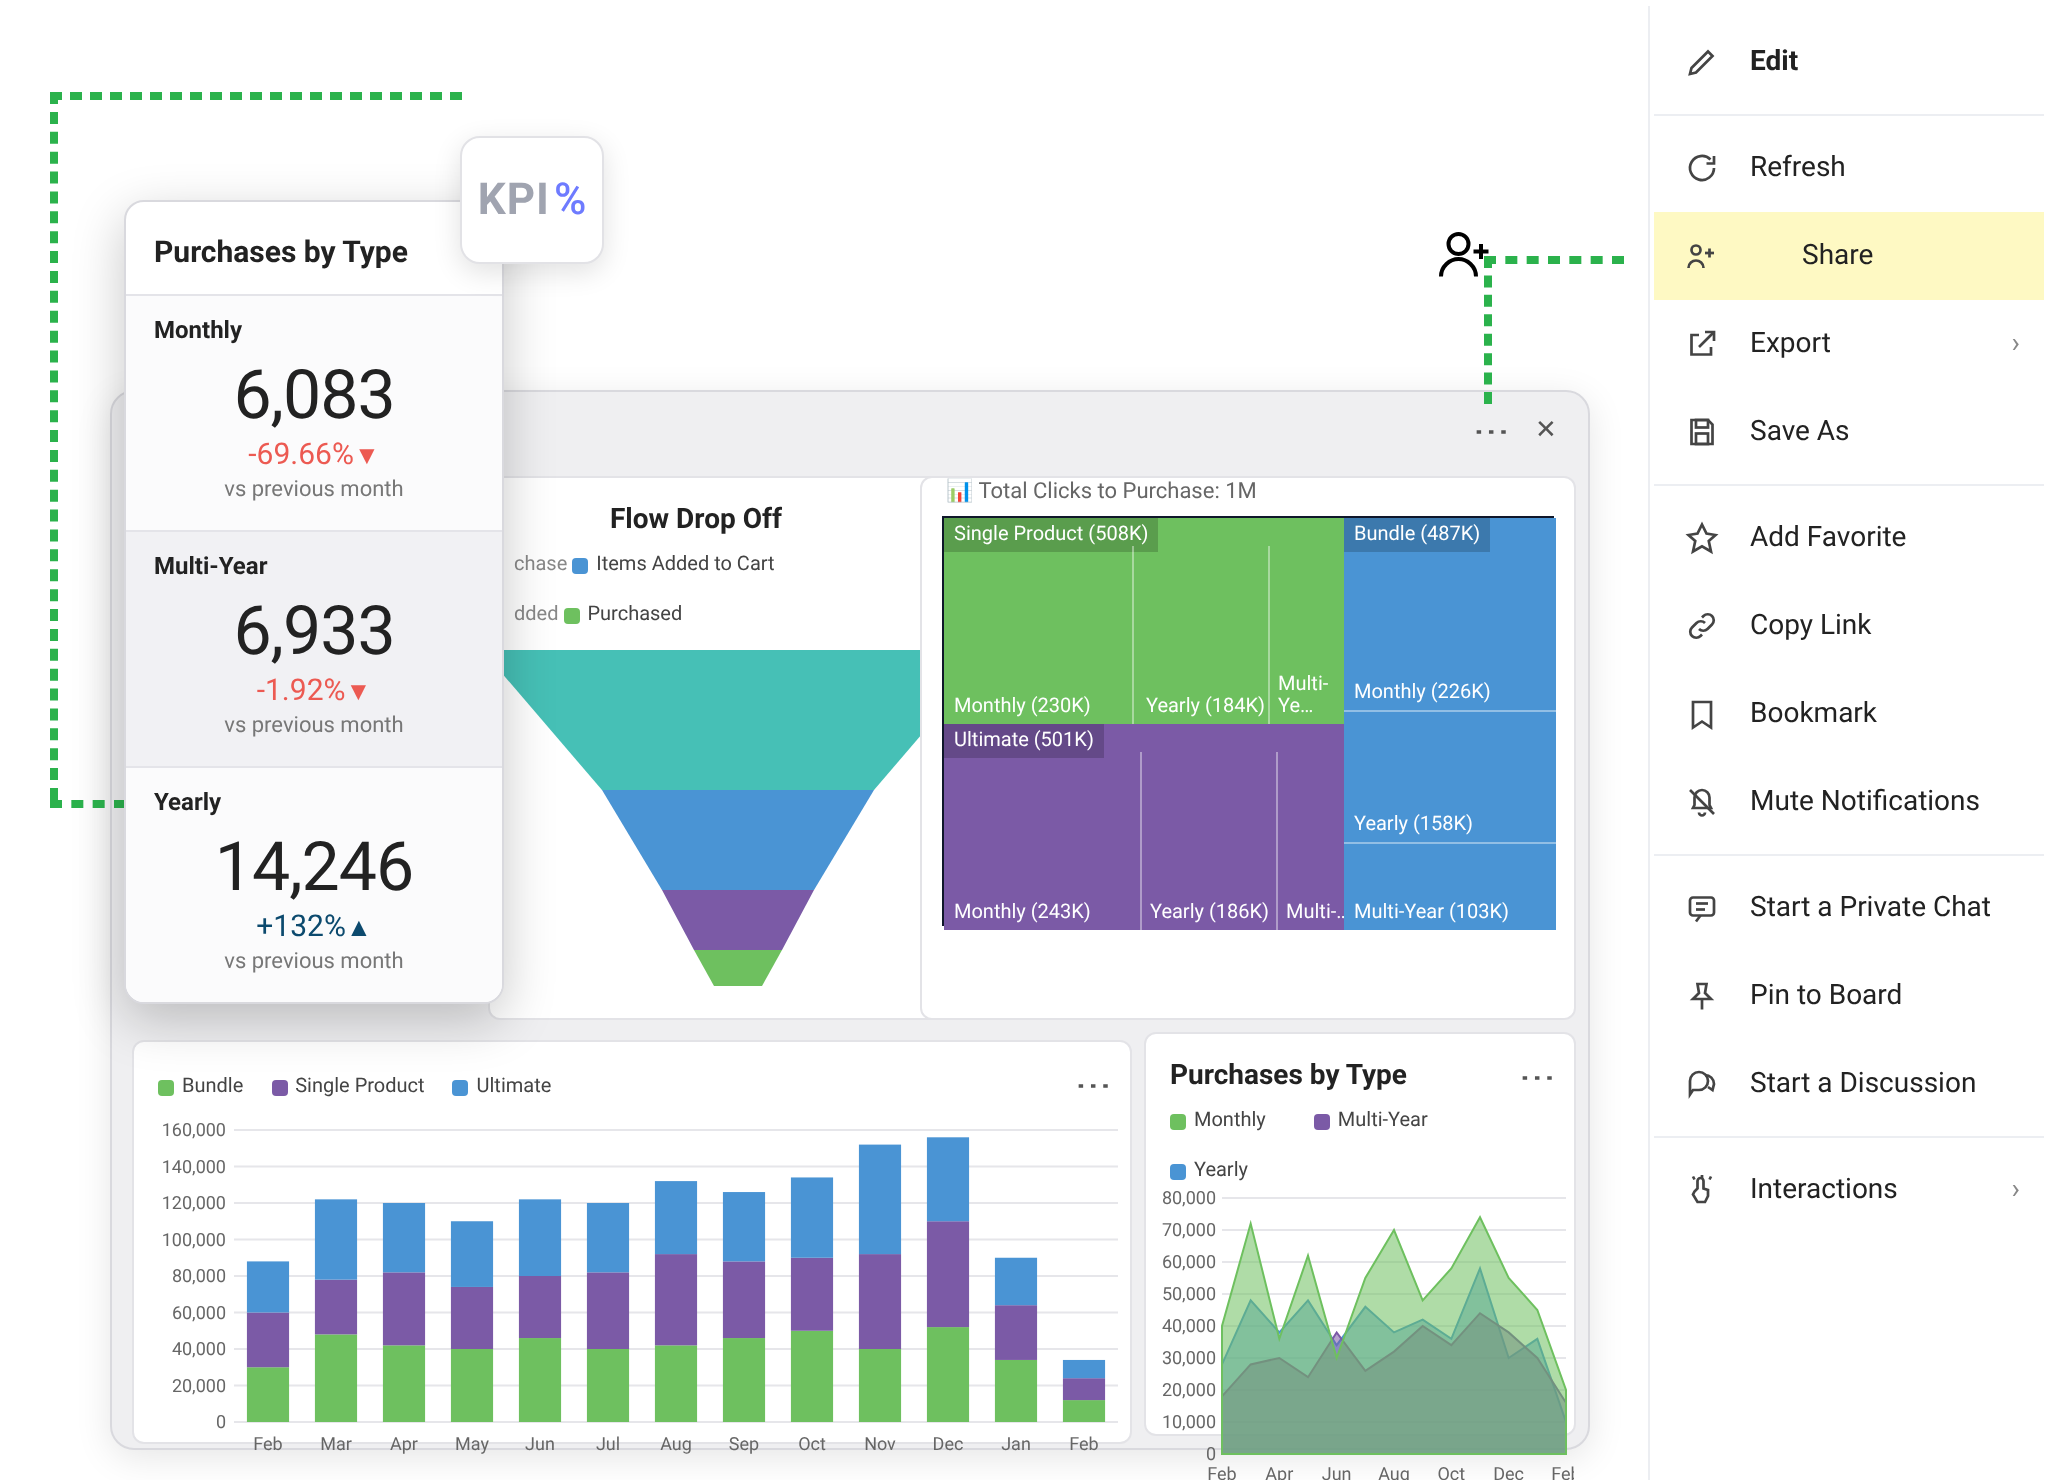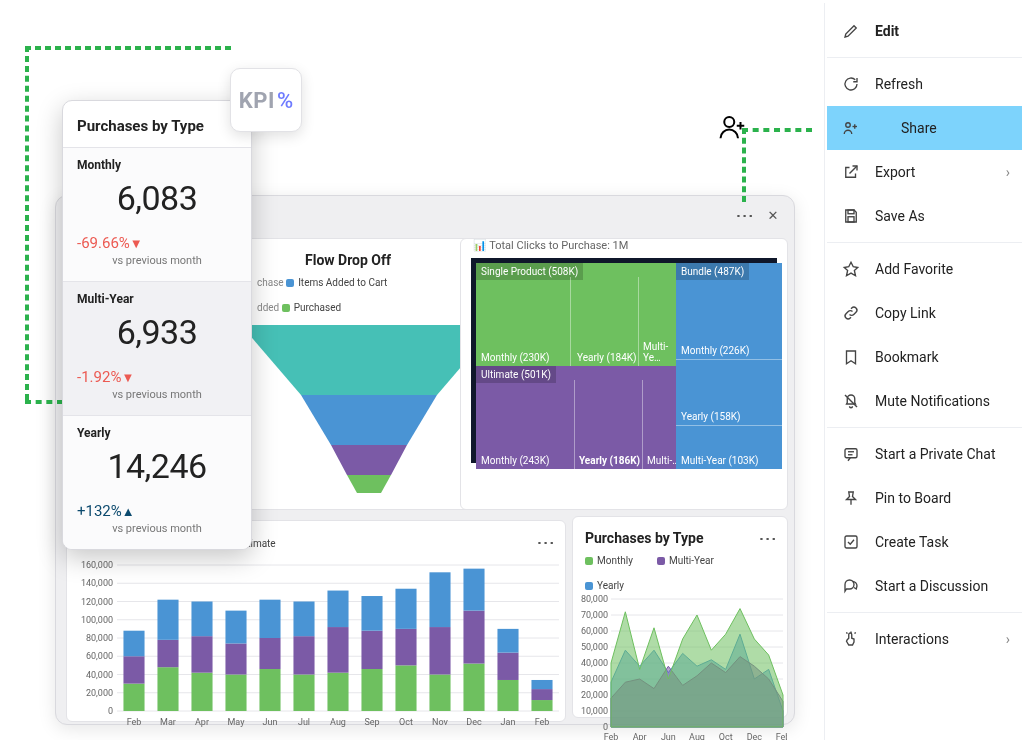--- a/index.html
+++ b/index.html
@@ -36,21 +36,21 @@
   .tile-sub { font-size: 11px; color: #666; padding: 0 12px 4px 12px; display:flex; gap:14px; flex-wrap:wrap;}
   .legend-dot{display:inline-block;width:8px;height:8px;border-radius:2px;margin-right:4px;vertical-align:middle;}
 
   
   .funnel-tile { top: 42px; left: 188px; width: 256px; height: 272px; text-align: center;}
   .funnel-tile .tile-head{padding-left:60px;}
   .funnel-svg { position:absolute; left: -4px; top: 86px; }
 
   
   .tree-tile { top: 42px; left: 404px; width: 328px; height: 272px; }
-  .tree-body { position:relative; margin: 2px 10px 10px 10px; height: 205px; border:5px solid #0f172a; }
+  .tree-body { position:relative; margin: 2px 10px 10px 10px; height: 205px; border:1px solid #0f172a; }
   .tnode { position:absolute; font-size:10px; color:#fff; padding:3px 5px; }
   .tnode.dk{ background:rgba(0,0,0,.18);}
   .tlabel{position:absolute; font-size:10px; color:#fff; left:4px; padding:1px 3px;}
   .tc{position:absolute;}
 
   
   .bar-tile  { top: 324px; left: 10px;  width: 500px; height: 202px; }
   .bar-svg{display:block;}
   
   .area-tile { top: 320px; left: 516px; width: 216px; height: 202px; }
@@ -58,32 +58,32 @@
   .axis-lbl{font-size:9px; fill:#666;}
   .grid{stroke:#e6e6ea;stroke-width:1;}
 
   
   .kpi-card { position:absolute; top:100px; left:62px; width:190px; background:#fff; border:1px solid #d9d9de; border-radius:10px; box-shadow:0 8px 26px rgba(0,0,0,.22); z-index:5; overflow:hidden;}
   .kpi-card-title{ font-size:15px; font-weight:700; padding:16px 14px 12px 14px; color:#222;}
   .kpi-row{ border-top:1px solid #e4e4e9; padding:10px 14px 14px 14px; background:#fbfbfc;}
   .kpi-row:nth-of-type(2){background:#f1f1f4;}
   .kpi-label{font-size:12px; font-weight:700; color:#222; margin-bottom:6px;}
   .kpi-value{font-size:34px; font-weight:400; color:#222; text-align:center; letter-spacing:-.5px;}
-  .kpi-delta{font-size:15px; margin-top:16px;}
+  .kpi-delta{font-size:15px; text-align:center; margin-top:0;}
   .kpi-delta.neg{color:#ec5a52;}
   .kpi-delta.pos{color:#0c4a6e;}
   .kpi-vs{font-size:11px; color:#777; text-align:center; margin-top:2px;}
   .tri{font-size:13px;}
 
   
   .menu { position:absolute; top:3px; right:0; width:200px; height:740px; background:#fff; border-left:1px solid #eceef2; padding:6px 2px; }
   .menu-sep{height:1px; background:#eceef2; margin:4px 0;}
   .mitem{display:flex; align-items:center; gap:14px; padding:12px 14px; font-size:14px; color:#222; cursor:pointer; position:relative;}
   .mitem.bold{font-weight:700;}
-  .mitem.sel{background:#7dd3fc;gap:40px;}
+  .mitem.sel{background:#fef9c3;gap:40px;}
   .mitem .micon{width:20px; height:20px; flex:none; display:flex; align-items:center; justify-content:center; color:#555;}
   .mitem .chev{position:absolute; right:12px; color:#888;}
   .micon svg{display:block;}
 
   .sm-legend{font-size:10px;color:#444;display:inline-flex;align-items:center;margin-right:10px;}
 </style>
 </head>
 <body>
 
 <div class="dash-line dash-top"></div>
@@ -140,21 +140,21 @@
         <div class="tlabel" style="bottom:2px;left:2px;">Monthly (230K)</div>
         <div class="tlabel" style="bottom:2px;left:98px;">Yearly (184K)</div>
         <div class="tlabel" style="bottom:2px;left:164px;">Multi-Ye…</div>
         <div style="position:absolute;left:94px;top:14px;bottom:0;width:1px;background:rgba(255,255,255,.4)"></div>
         <div style="position:absolute;left:162px;top:14px;bottom:0;width:1px;background:rgba(255,255,255,.4)"></div>
       </div>
 
       <div class="tc" style="left:0;top:103px;width:200px;height:103px;background:#7b5aa6;">
         <div class="tnode dk" style="left:0;top:0;">Ultimate (501K)</div>
         <div class="tlabel" style="bottom:2px;left:2px;">Monthly (243K)</div>
-        <div class="tlabel" style="bottom:2px;left:100px;font-weight:bold;">Yearly (186K)</div>
+        <div class="tlabel" style="bottom:2px;left:100px;">Yearly (186K)</div>
         <div class="tlabel" style="bottom:2px;left:168px;">Multi-…</div>
         <div style="position:absolute;left:98px;top:14px;bottom:0;width:1px;background:rgba(255,255,255,.4)"></div>
         <div style="position:absolute;left:166px;top:14px;bottom:0;width:1px;background:rgba(255,255,255,.4)"></div>
       </div>
 
       <div class="tc" style="left:200px;top:0;width:106px;height:206px;background:#4a94d4;">
         <div class="tnode dk" style="left:0;top:0;">Bundle (487K)</div>
         <div class="tlabel" style="bottom:112px;left:2px;">Monthly (226K)</div>
         <div class="tlabel" style="bottom:46px;left:2px;">Yearly (158K)</div>
         <div class="tlabel" style="bottom:2px;left:2px;">Multi-Year (103K)</div>
@@ -462,30 +462,20 @@
           <path d="M9 4h6l-1 6 4 4H6l4-4z"></path>
           <line x1="12" y1="14" x2="12" y2="21"></line>
         </svg>
       </span>
         <span>Pin to Board</span>
 
       </div>
     <div class="mitem  ">
         <span class="micon">
         <svg width="18" height="18" viewBox="0 0 24 24" fill="none" stroke="#444" stroke-width="1.8">
-          <rect x="4" y="4" width="16" height="16" rx="2"></rect>
-          <polyline points="8 12 11 15 16 9"></polyline>
-        </svg>
-      </span>
-        <span>Create Task</span>
-
-      </div>
-    <div class="mitem  ">
-        <span class="micon">
-        <svg width="18" height="18" viewBox="0 0 24 24" fill="none" stroke="#444" stroke-width="1.8">
           <path d="M4 10a6 6 0 1 1 6 6H6l-2 3z"></path>
           <path d="M14 6a6 6 0 0 1 6 6l-1 4-3-2"></path>
         </svg>
       </span>
         <span>Start a Discussion</span>
 
       </div>
     <div class="menu-sep"></div>
     <div class="mitem  ">
         <span class="micon">

